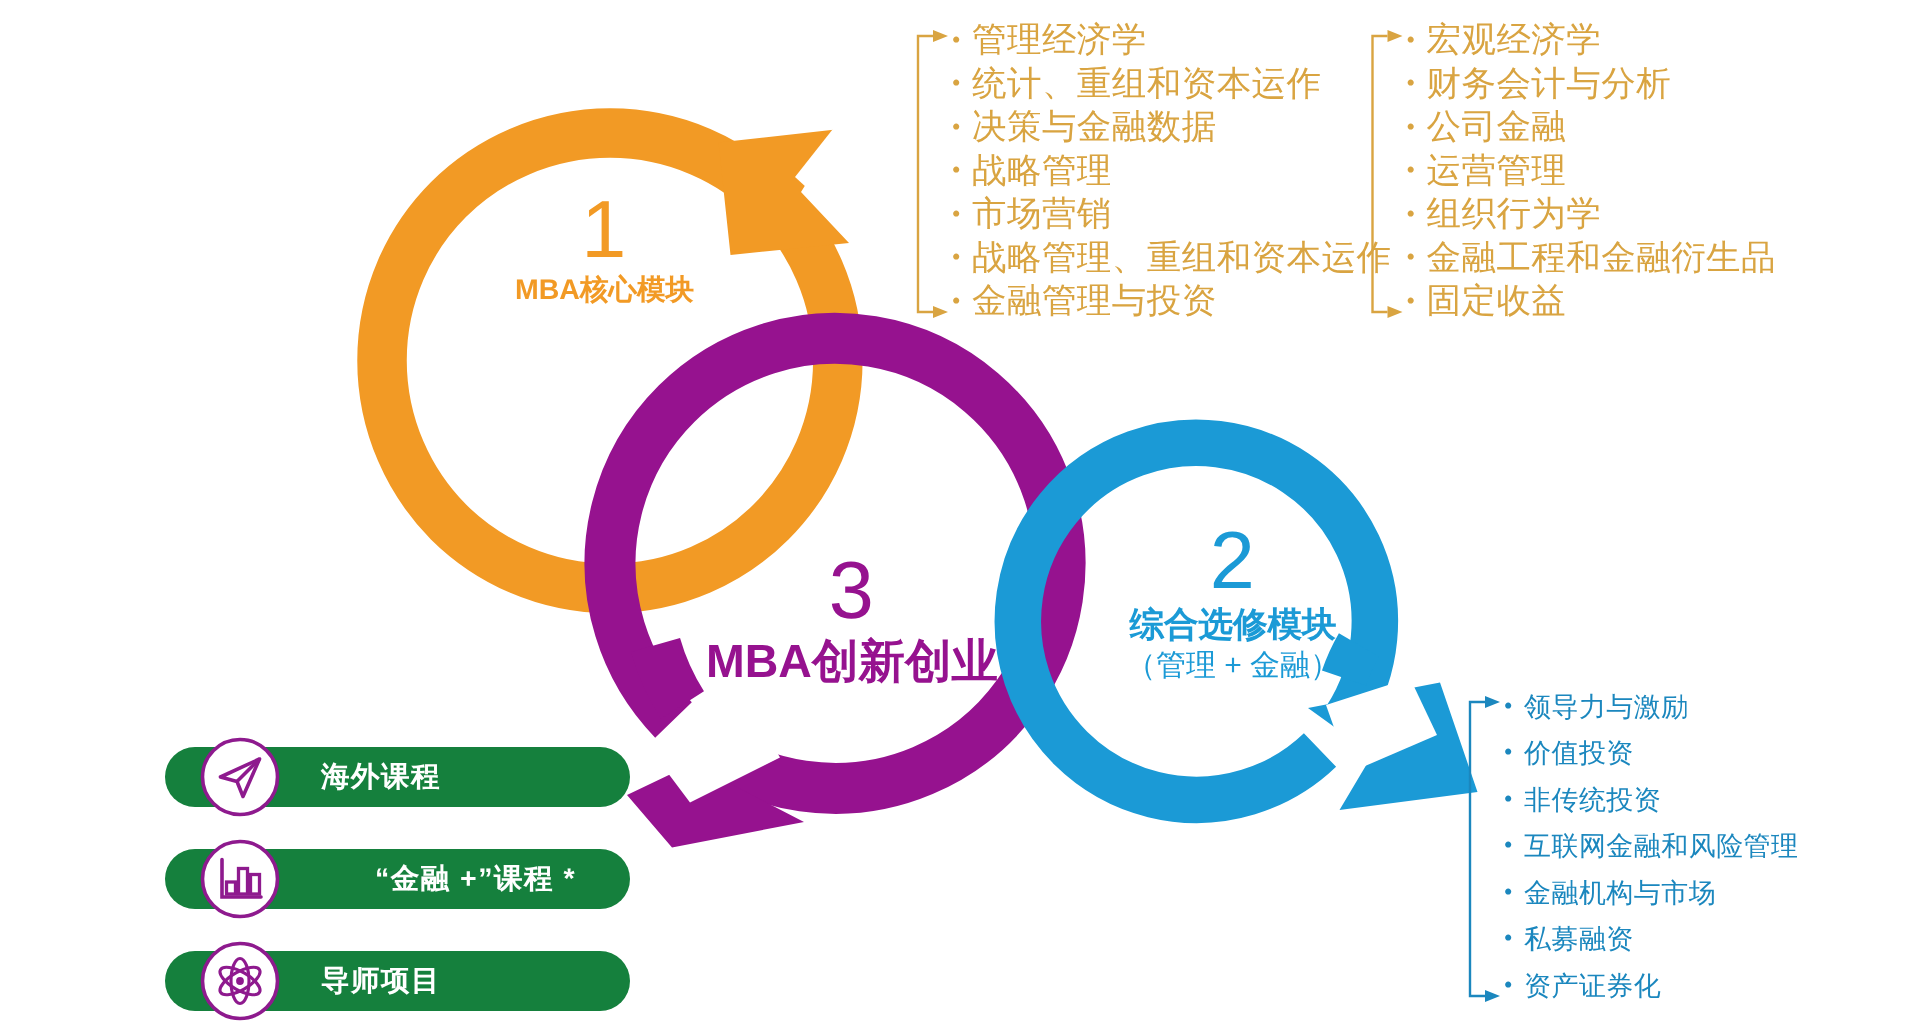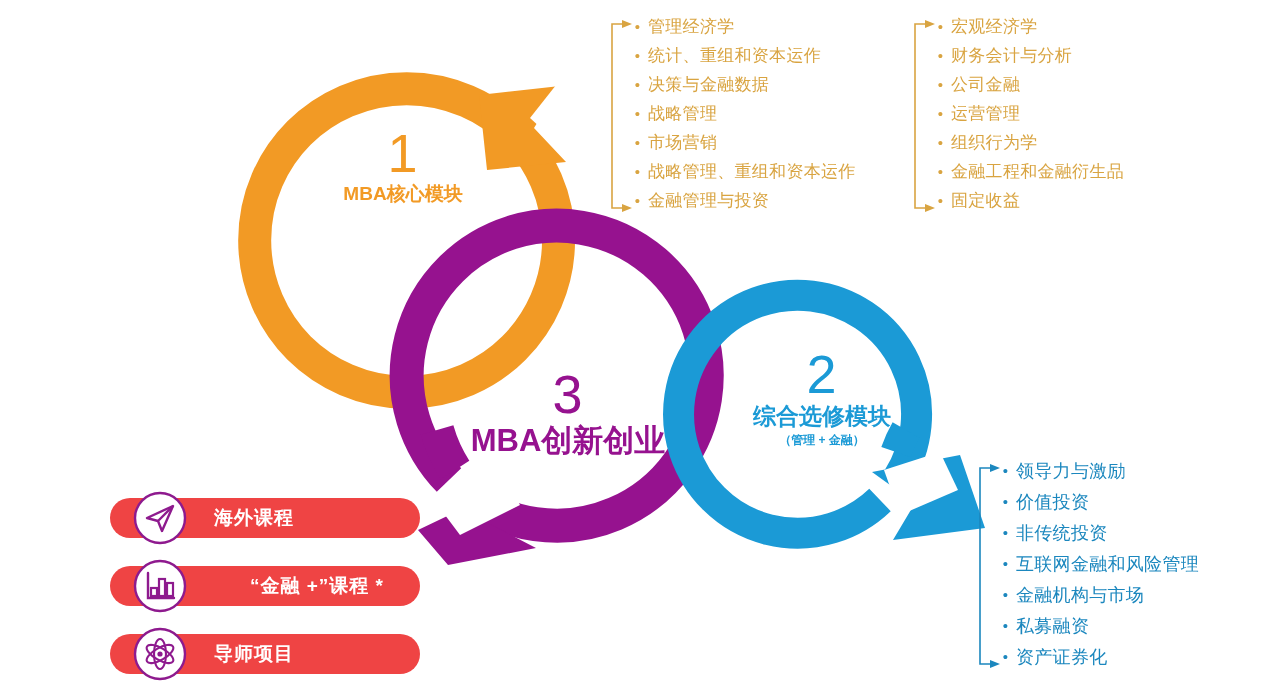--- a/index.html
+++ b/index.html
@@ -8,49 +8,49 @@
 
   #stage { position:relative; width:1280px; height:688px; background:#fff; }
 
   
   #rings { position:absolute; left:0; top:0; width:1280px; height:688px; }
 
   
   .ring-label { position:absolute; text-align:center; line-height:1; white-space:nowrap; }
   .ring-num   { font-size:54px; font-weight:400; letter-spacing:1px; }
   .ring-title { font-size:19px; font-weight:bold; margin-top:4px; letter-spacing:0px; }
-  .ring-sub   { font-size:12px; font-weight:bold; margin-top:6px; letter-spacing:0px; }
+  .ring-sub   { font-size:20px; font-weight:normal; margin-top:6px; letter-spacing:0px; }
 
   #lbl1 { left:283px; top:126px; width:240px; color:#F29A25; }
   #lbl1 .ring-num { color:#F29A25; }
   #lbl2 { left:722px; top:347px; width:200px; color:#1B9AD6; }
   #lbl2 .ring-num { color:#1B9AD6; }
   #lbl2 .ring-title { font-size:23px; }
   #lbl3 { left:443px; top:367px; width:250px; color:#96128F; }
   #lbl3 .ring-num { color:#96128F; }
   #lbl3 .ring-title { font-size:31px; }
 
   
   .blist { position:absolute; }
   .blist .brow { display:flex; align-items:center; height:29px; }
   .blist .bullet { width:11px; text-align:center; font-size:15px; line-height:1; margin-right:5px; }
-  .blist .btxt { font-size:17px; white-space:nowrap; letter-spacing:0.3px; }
+  .blist .btxt { font-size:23px; white-space:nowrap; letter-spacing:0.3px; }
 
   .gold .btxt, .gold .bullet { color:#D9A441; }
   .blue .btxt, .blue .bullet { color:#1B87BE; }
 
   #list1 { left:632px; top:12px; }
   #list2 { left:935px; top:12px; }
   #list3 { left:1000px; top:455px; }
   #list3 .brow { height:31px; }
   #list3 .btxt { font-size:18px; }
 
   
   .pill { position:absolute; height:40px; border-radius:20px;
-          background:#ef4444; display:flex; align-items:center; }
+          background:#15803d; display:flex; align-items:center; }
   .pill .pill-label { color:#ffffff; font-size:19px; font-weight:bold;
                       margin-left:104px; letter-spacing:1px; white-space:nowrap; }
   .pill-icon { position:absolute; left:132px; width:56px; height:56px; }
   #pill1 { left:110px; top:498px; width:310px; }
   #pill2 { left:110px; top:566px; width:310px;justify-content:center; }
   #pill3 { left:110px; top:634px; width:310px; }
   #ico1 { top:490px; }
   #ico2 { top:558px; }
   #ico3 { top:626px; }
 </style>

